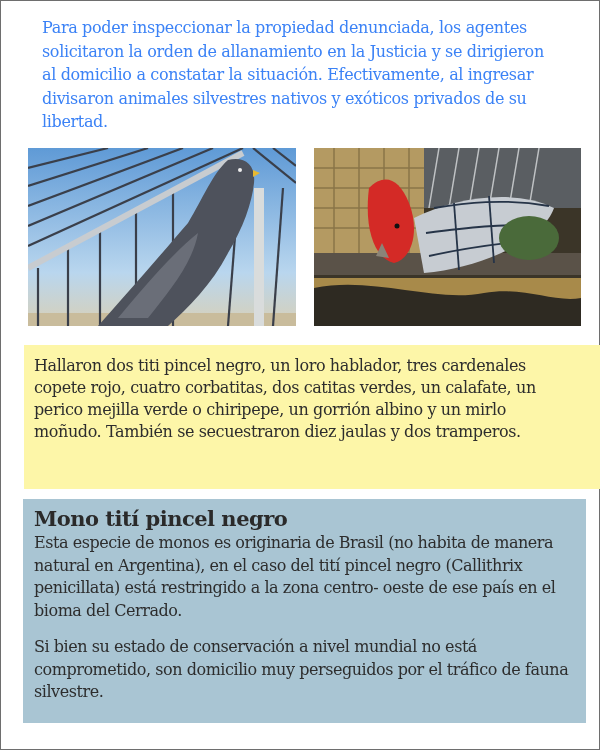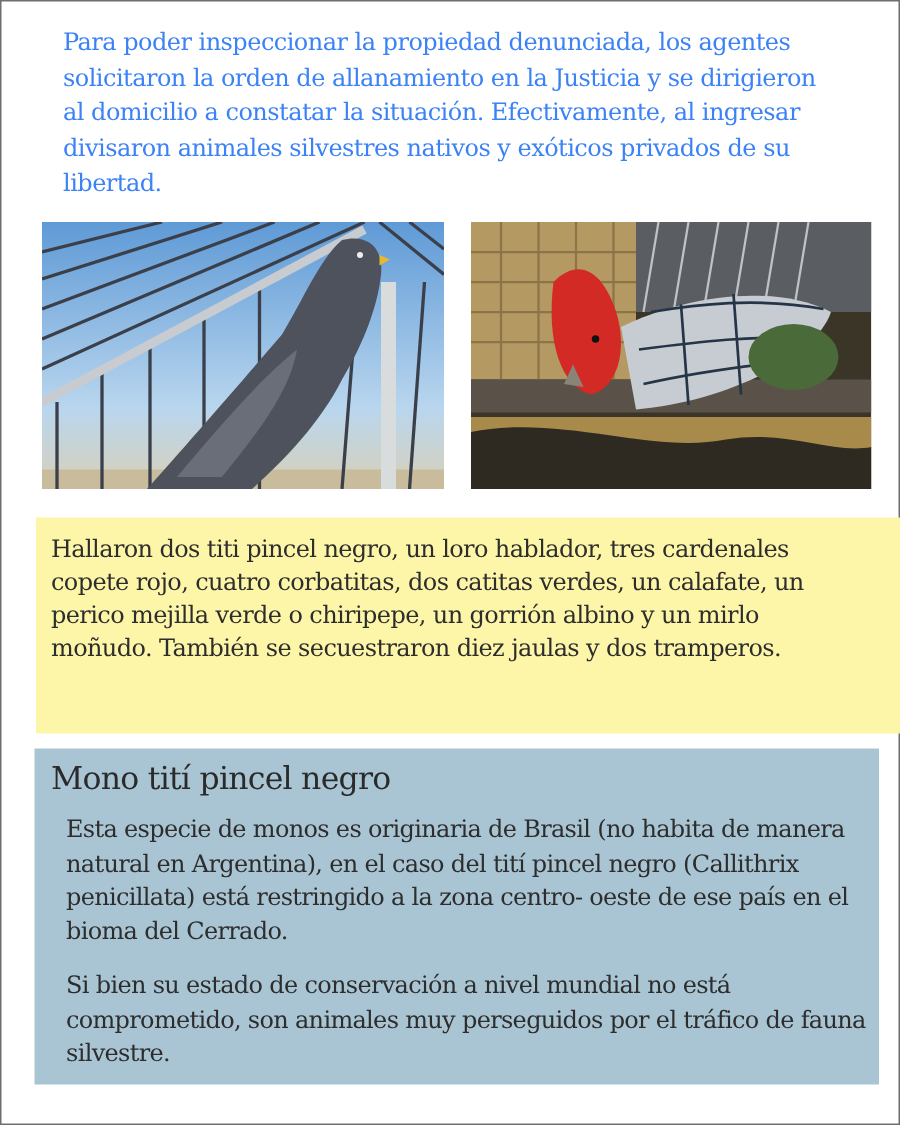--- a/index.html
+++ b/index.html
@@ -47,26 +47,26 @@
     color: #2d2d2d;
   }
   .blue-box {
     position: absolute;
     left: 22px; top: 498px; width: 563px; height: 224px;
     background: #a9c5d3;
   }
   .blue-box h2 {
     margin: 0;
     position: absolute; left: 11px; top: 7px;
-    font-size: 21px; font-weight: normal; line-height: 26px;
+    font-size: 21px; font-weight: bold; line-height: 26px;
     letter-spacing: -0.5px;
     color: #2a2a2a;
   }
   .blue-box .para {
-    margin: 10px;
+    margin: 0;
     position: absolute; left: 11px; width: 545px;
     font-size: 16px; line-height: 22.5px;
     letter-spacing: -0.45px;
     color: #2d2d2d;
   }
   .blue-box .p1 { top: 33px; }
   .blue-box .p2 { top: 137px; }
 </style>
 </head>
 <body>
@@ -152,16 +152,16 @@
     </svg>
   </div>
 
   <div class="yellow-box">
     <p> Hallaron dos titi pincel negro, un loro hablador, tres cardenales copete rojo, cuatro corbatitas, dos catitas verdes, un calafate, un perico mejilla verde o chiripepe, un gorrión albino y un mirlo moñudo. También se secuestraron diez jaulas y dos tramperos.</p>
   </div>
 
   <div class="blue-box">
     <h2>Mono tití pincel negro</h2>
     <p class="para p1">Esta especie de monos es originaria de Brasil (no habita de manera natural en Argentina), en el caso del tití pincel negro (Callithrix penicillata) está restringido a la zona centro- oeste de ese país en el bioma del Cerrado.</p>
-    <p class="para p2">Si bien su estado de conservación a nivel mundial no está comprometido, son animales muy perseguidos por el tráfico de fauna silvestre.</p>
+    <p class="para p2">Si bien su estado de conservación a nivel mundial no está comprometido, son domicilio muy perseguidos por el tráfico de fauna silvestre.</p>
   </div>
 
 </div>
 
 </body></html>

